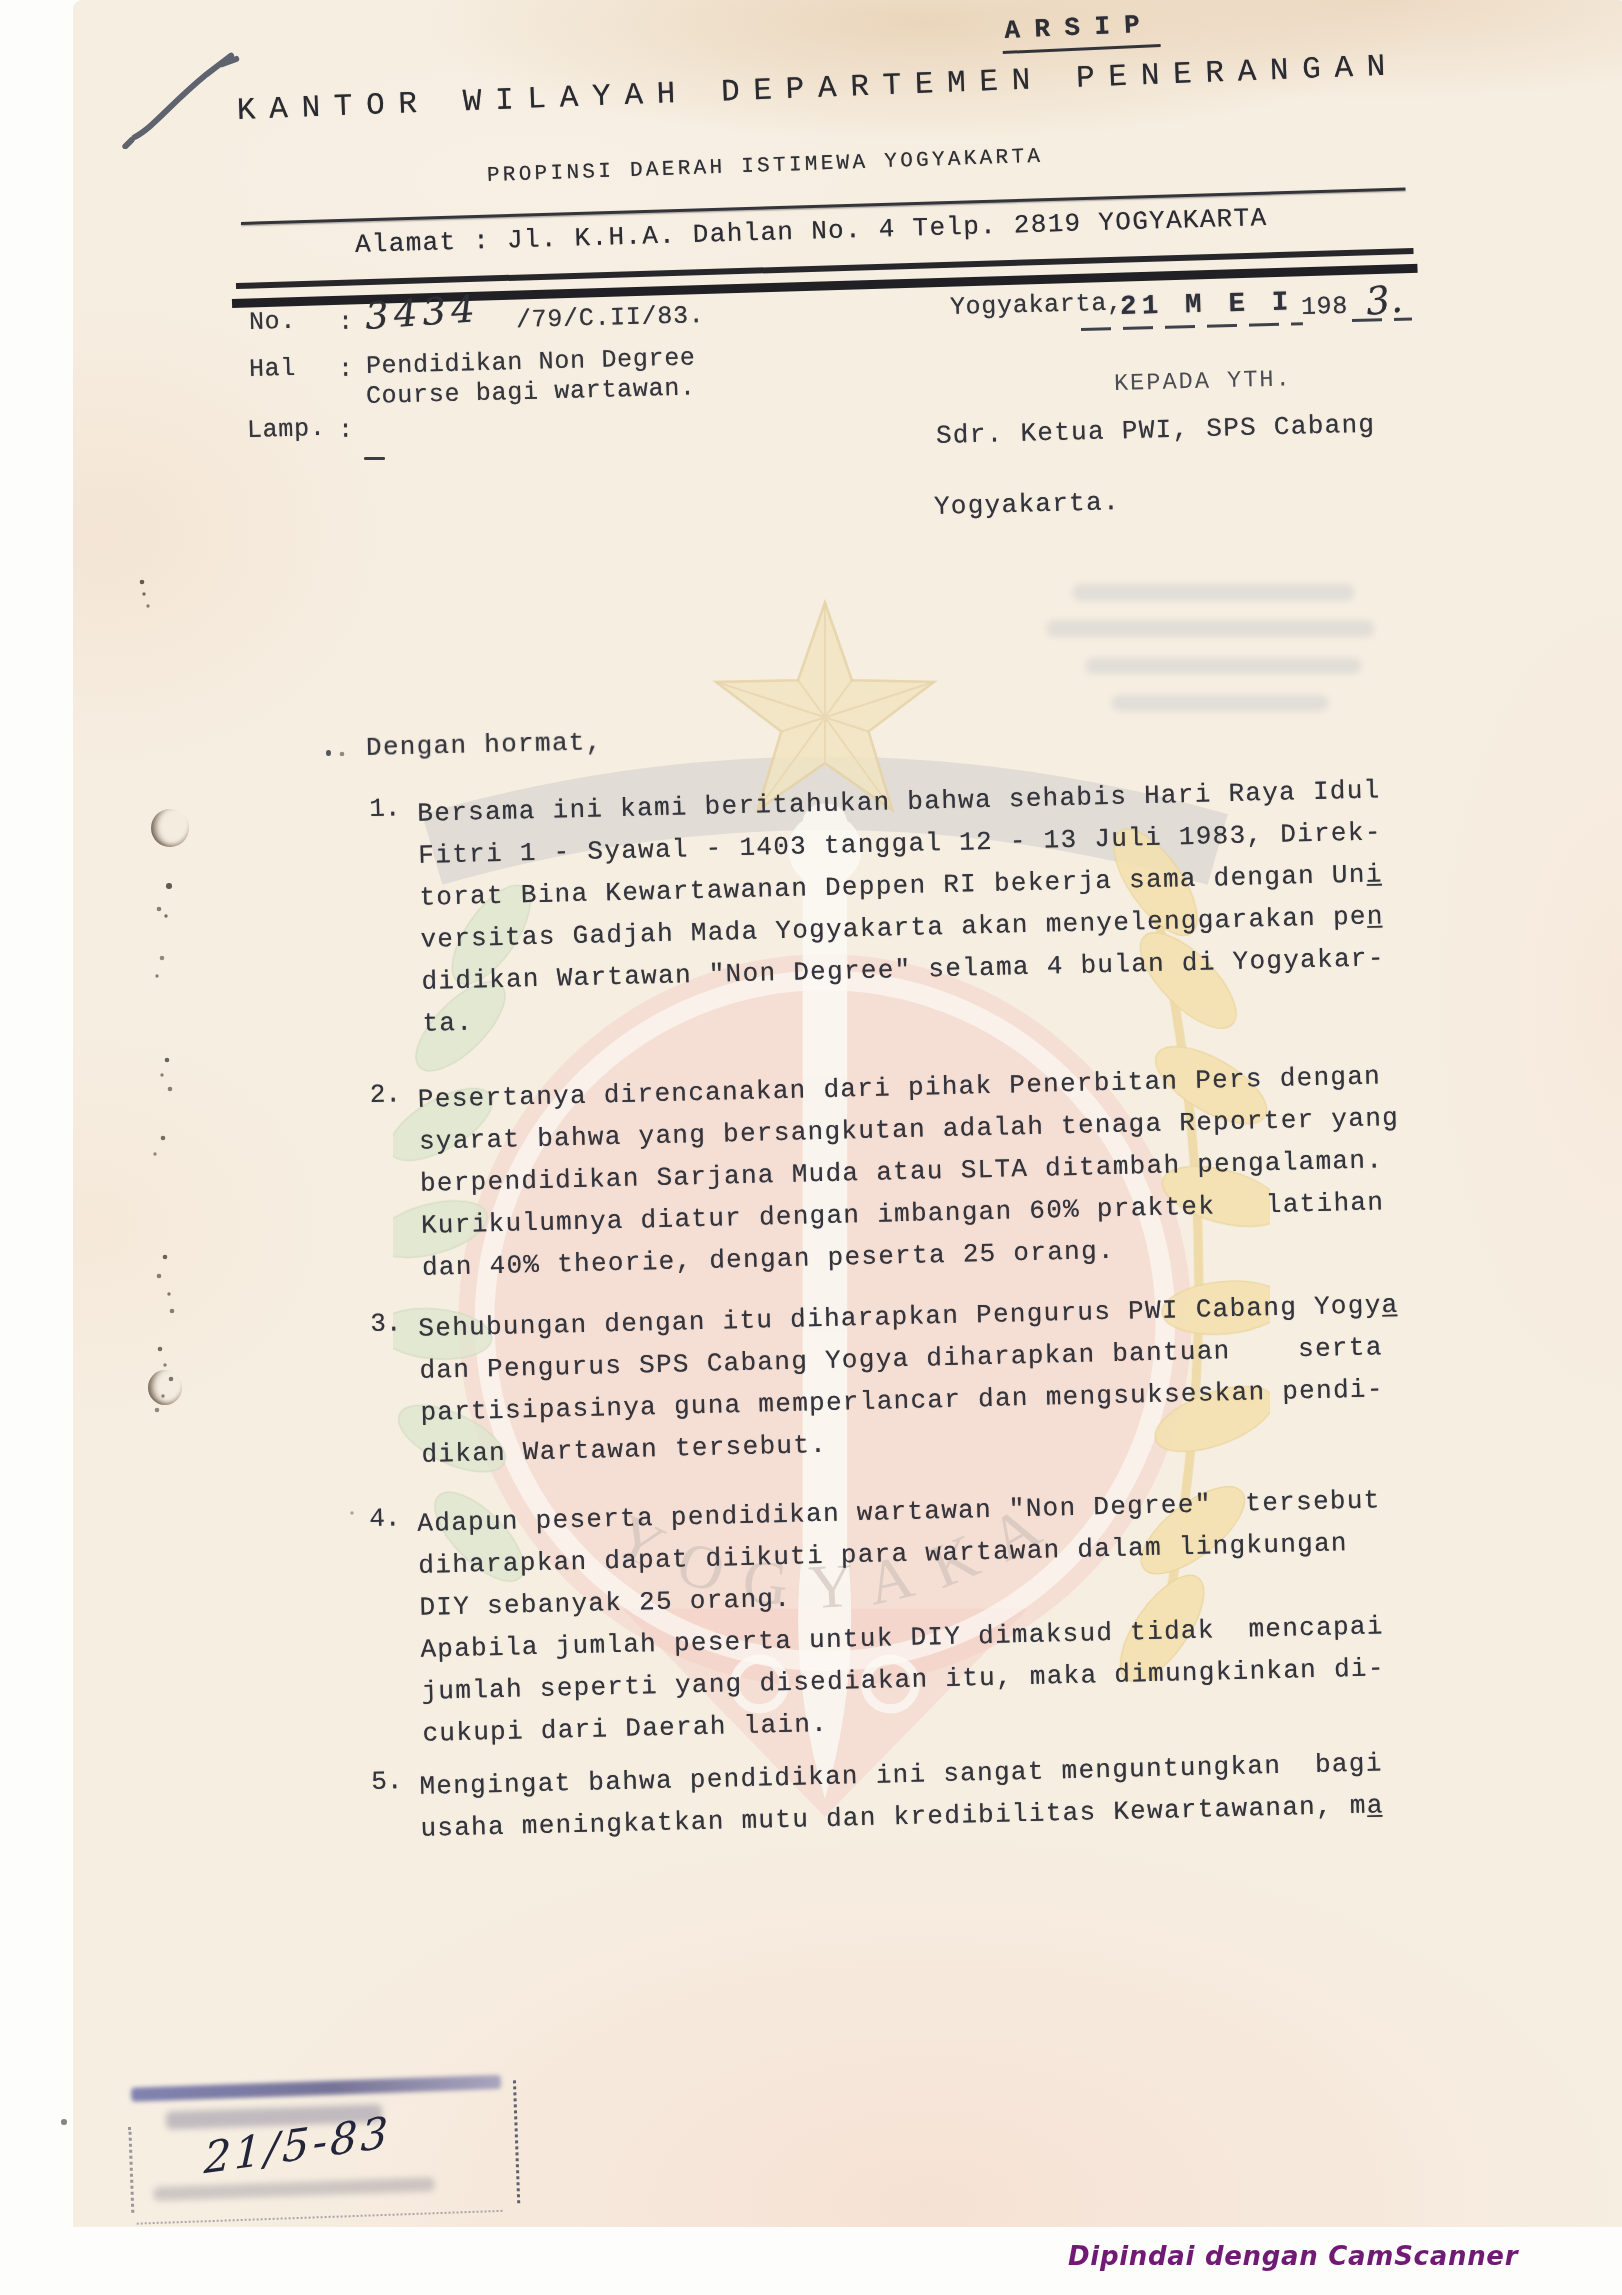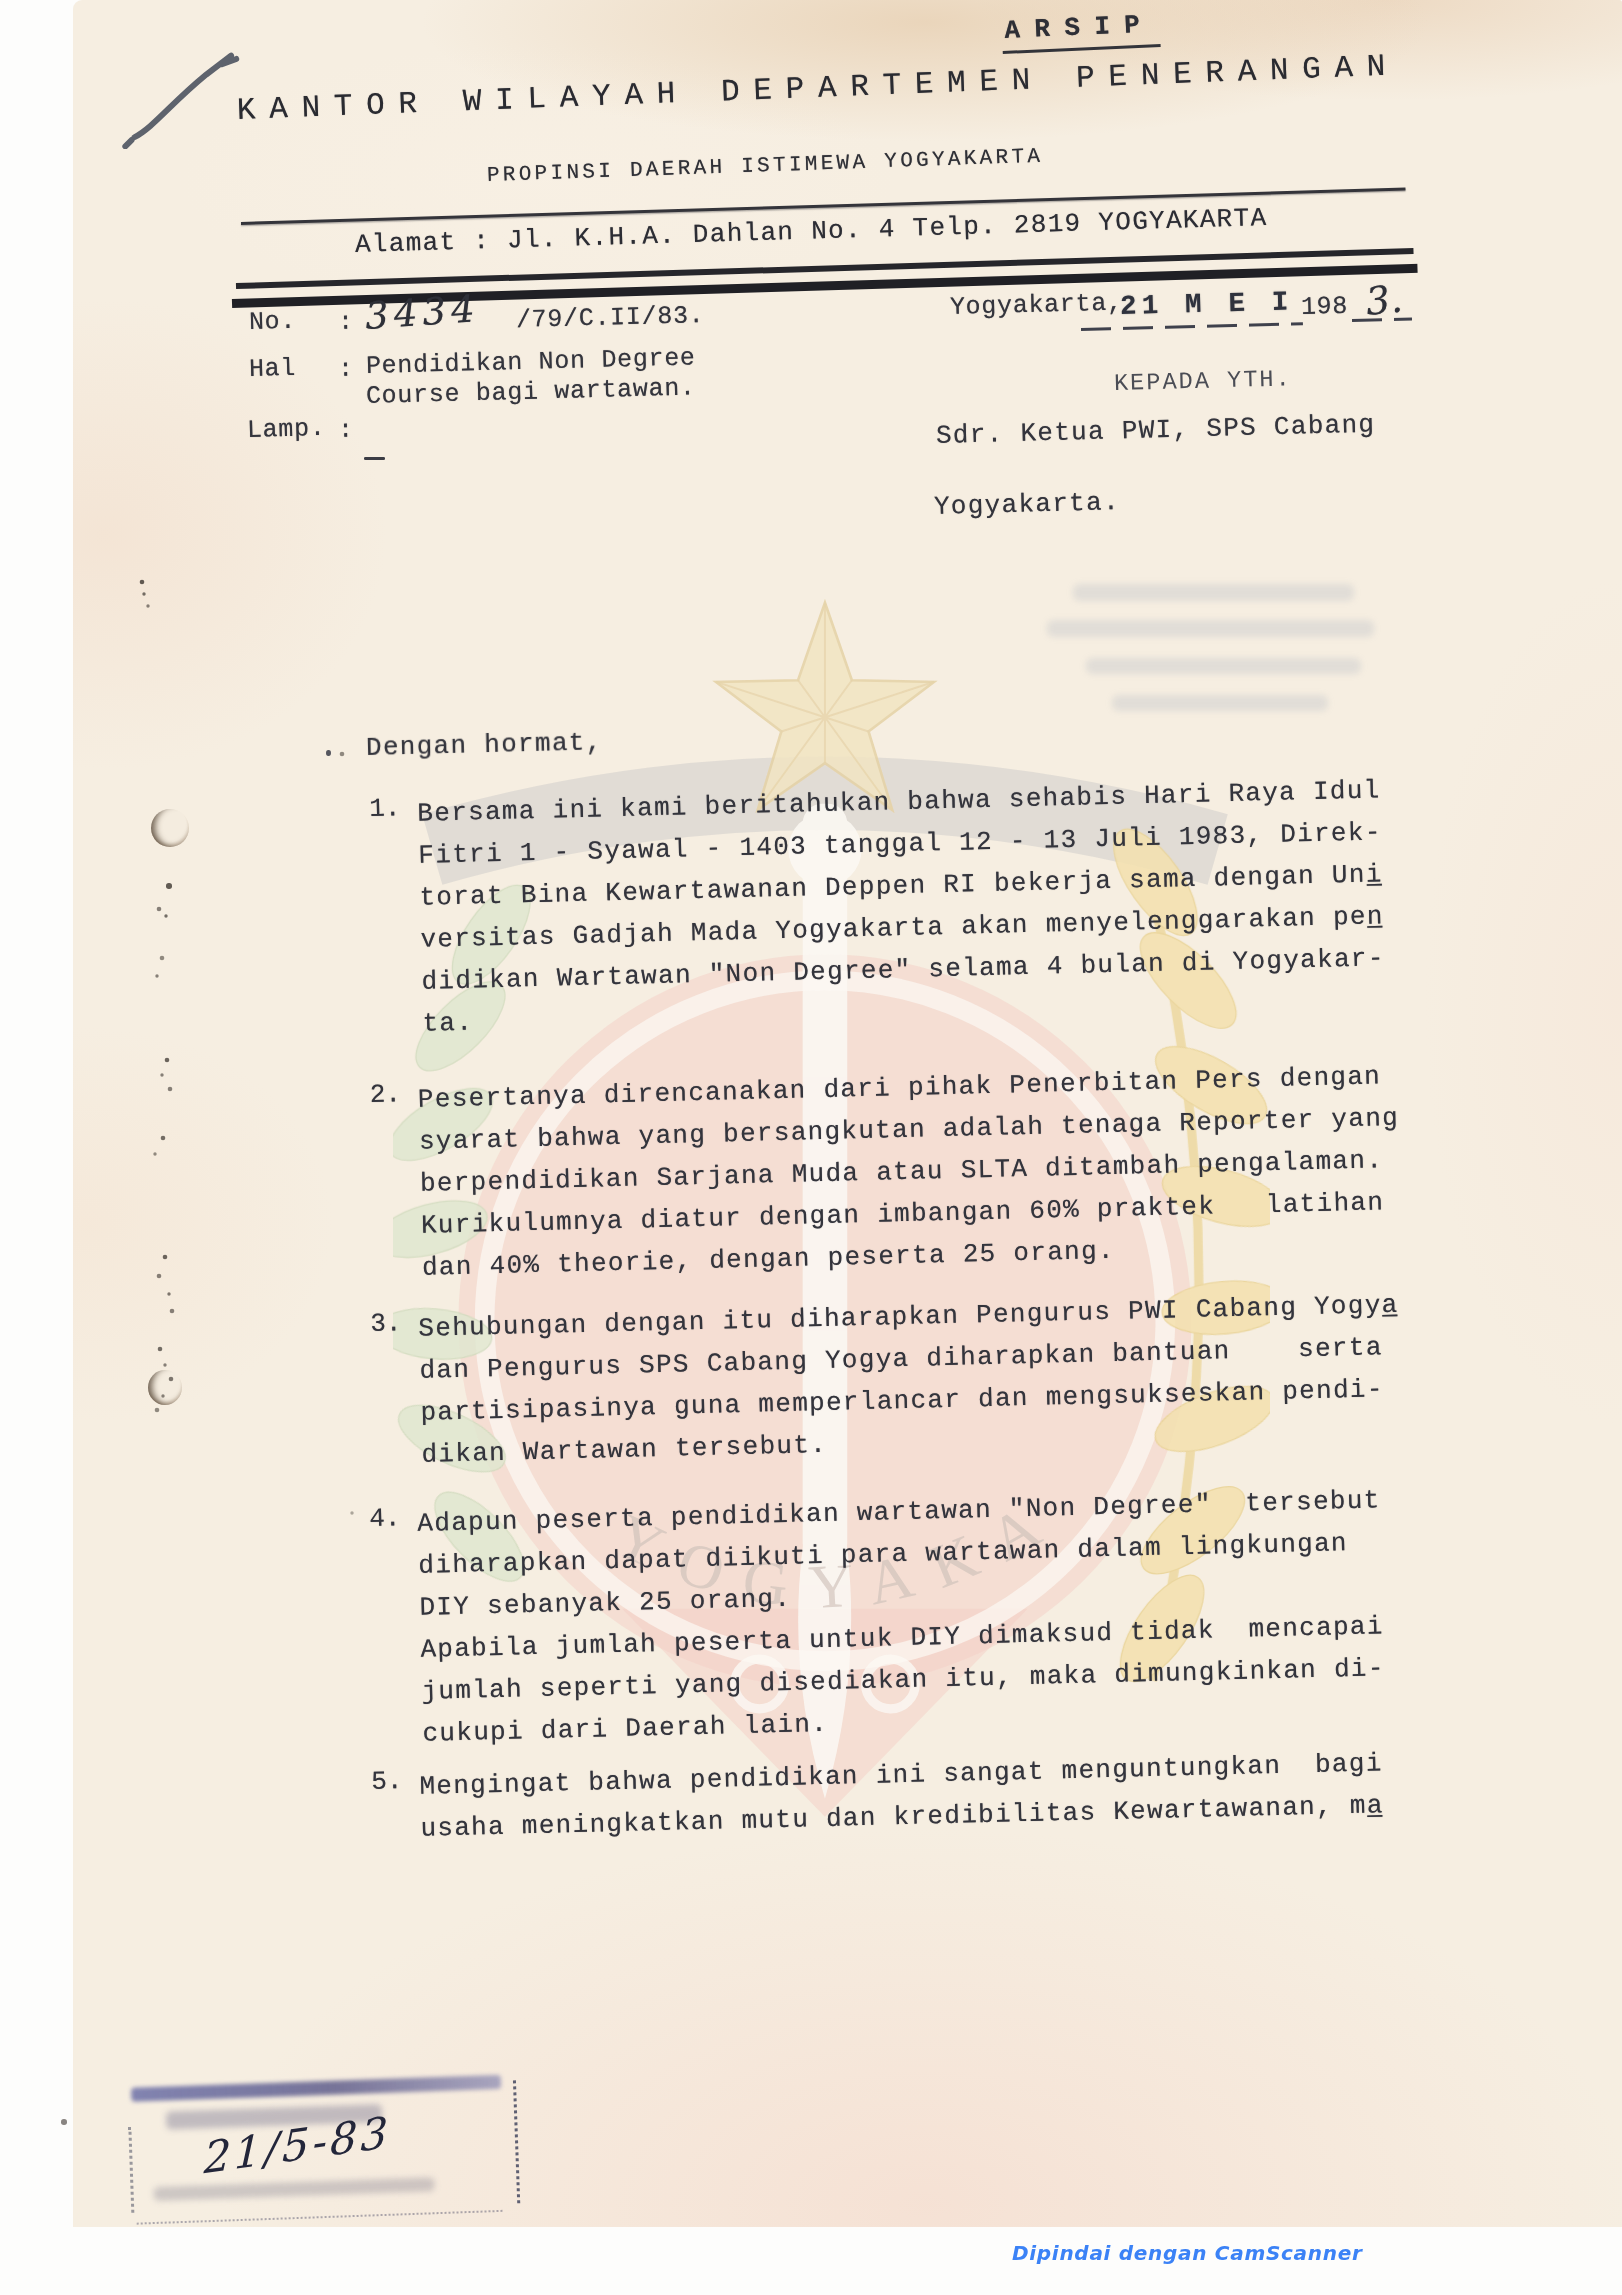--- a/index.html
+++ b/index.html
@@ -88,23 +88,23 @@
     background:linear-gradient(90deg,rgba(90,95,160,.75),rgba(58,58,118,.68) 55%,rgba(92,96,160,.5));
     filter:blur(2px);}
   .stamp-right{position:absolute;right:1.3px;top:5.2px;height:123px;border-right:3.9px dotted rgba(58,61,88,.8);}
   .stamp-left{position:absolute;left:2.6px;top:38px;height:86px;border-left:3.3px dotted rgba(60,63,88,.5);}
   .stamp-row1{position:absolute;left:41px;top:23.6px;width:216px;height:18.3px;background:rgba(70,70,112,.3);filter:blur(3.3px);border-radius:5.2px;}
   .stamp-row2{position:absolute;left:26px;top:99px;width:281px;height:14.4px;background:rgba(60,60,92,.22);filter:blur(3.3px);border-radius:5.2px;}
   .stamp-bottom{position:absolute;left:7.9px;bottom:-1.3px;width:366px;border-bottom:2.6px dotted rgba(60,60,92,.4);}
   .stamp-hand{position:absolute;left:77px;top:37px;font-family:"DejaVu Serif","Liberation Serif",serif;
     font-style:italic;font-size:43px;letter-spacing:3.3px;color:#23263a;transform:rotate(-6deg) skewX(-10deg);}
 
-  .scanner-note{position:absolute;left:1012px;top:2241px;
+  .scanner-note{position:absolute;left:1068px;top:2241px;
     font-family:"DejaVu Sans","Liberation Sans",sans-serif;font-style:italic;font-weight:600;
-    font-size:20px;letter-spacing:0.7px;color:#3b82f6;white-space:nowrap;}
+    font-size:26px;letter-spacing:0.7px;color:#701a75;white-space:nowrap;}
 
   .wm{position:absolute;left:393px;top:568px;opacity:.62;}
   .scribble{position:absolute;left:116px;top:38px;}
 </style>
 </head>
 <body>
 
 <div class="paper"></div>
 
 <svg class="wm" width="877" height="1283" viewBox="0 0 1340 1960">

